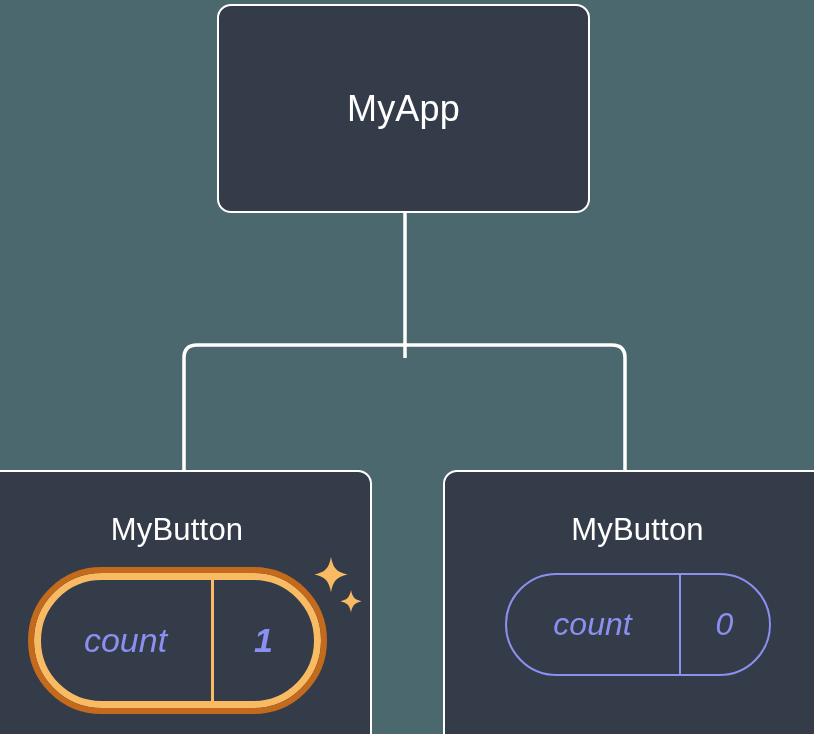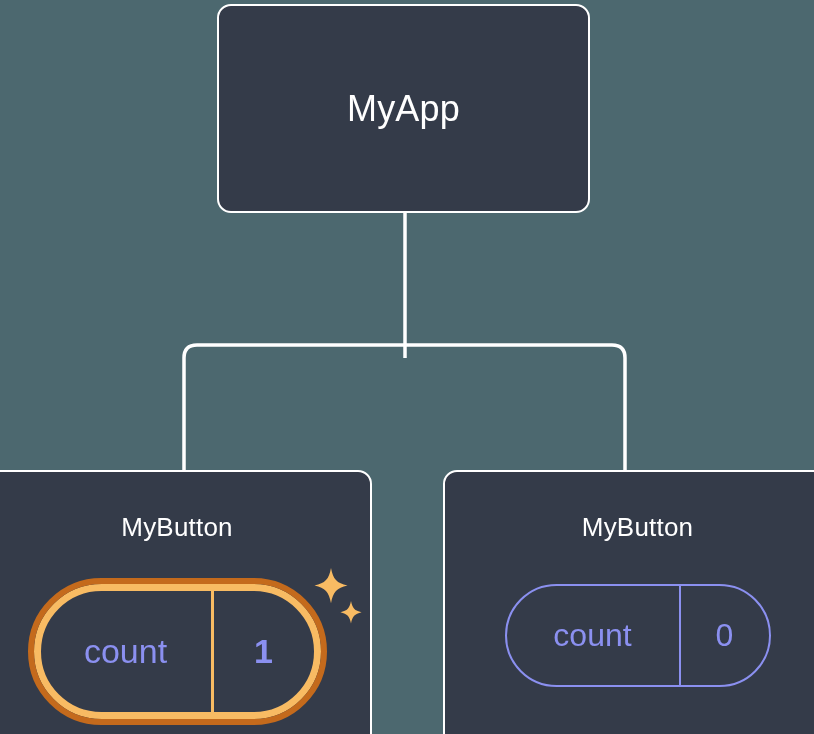--- a/index.html
+++ b/index.html
@@ -71,30 +71,31 @@
   .node-title {
     color: #ffffff;
     font-size: 36px;
     font-weight: 400;
     letter-spacing: 0.2px;
     line-height: 1;
     white-space: nowrap;
   }
   .node-child-left .node-title,
   .node-child-right .node-title {
-    font-size: 26px;
+    font-size: 31px;
   }
 
   
   .pill-wrap {
     position: relative;
-    margin-top: 44px;
+    margin-top: 28px;
     display: flex;
     align-items: center;
     justify-content: center;
+    font-style: italic;
   }
 
   .pill {
     box-sizing: border-box;
     display: flex;
     align-items: stretch;
     background: #343b49;
   }
 
   .pill-key, .pill-val {

